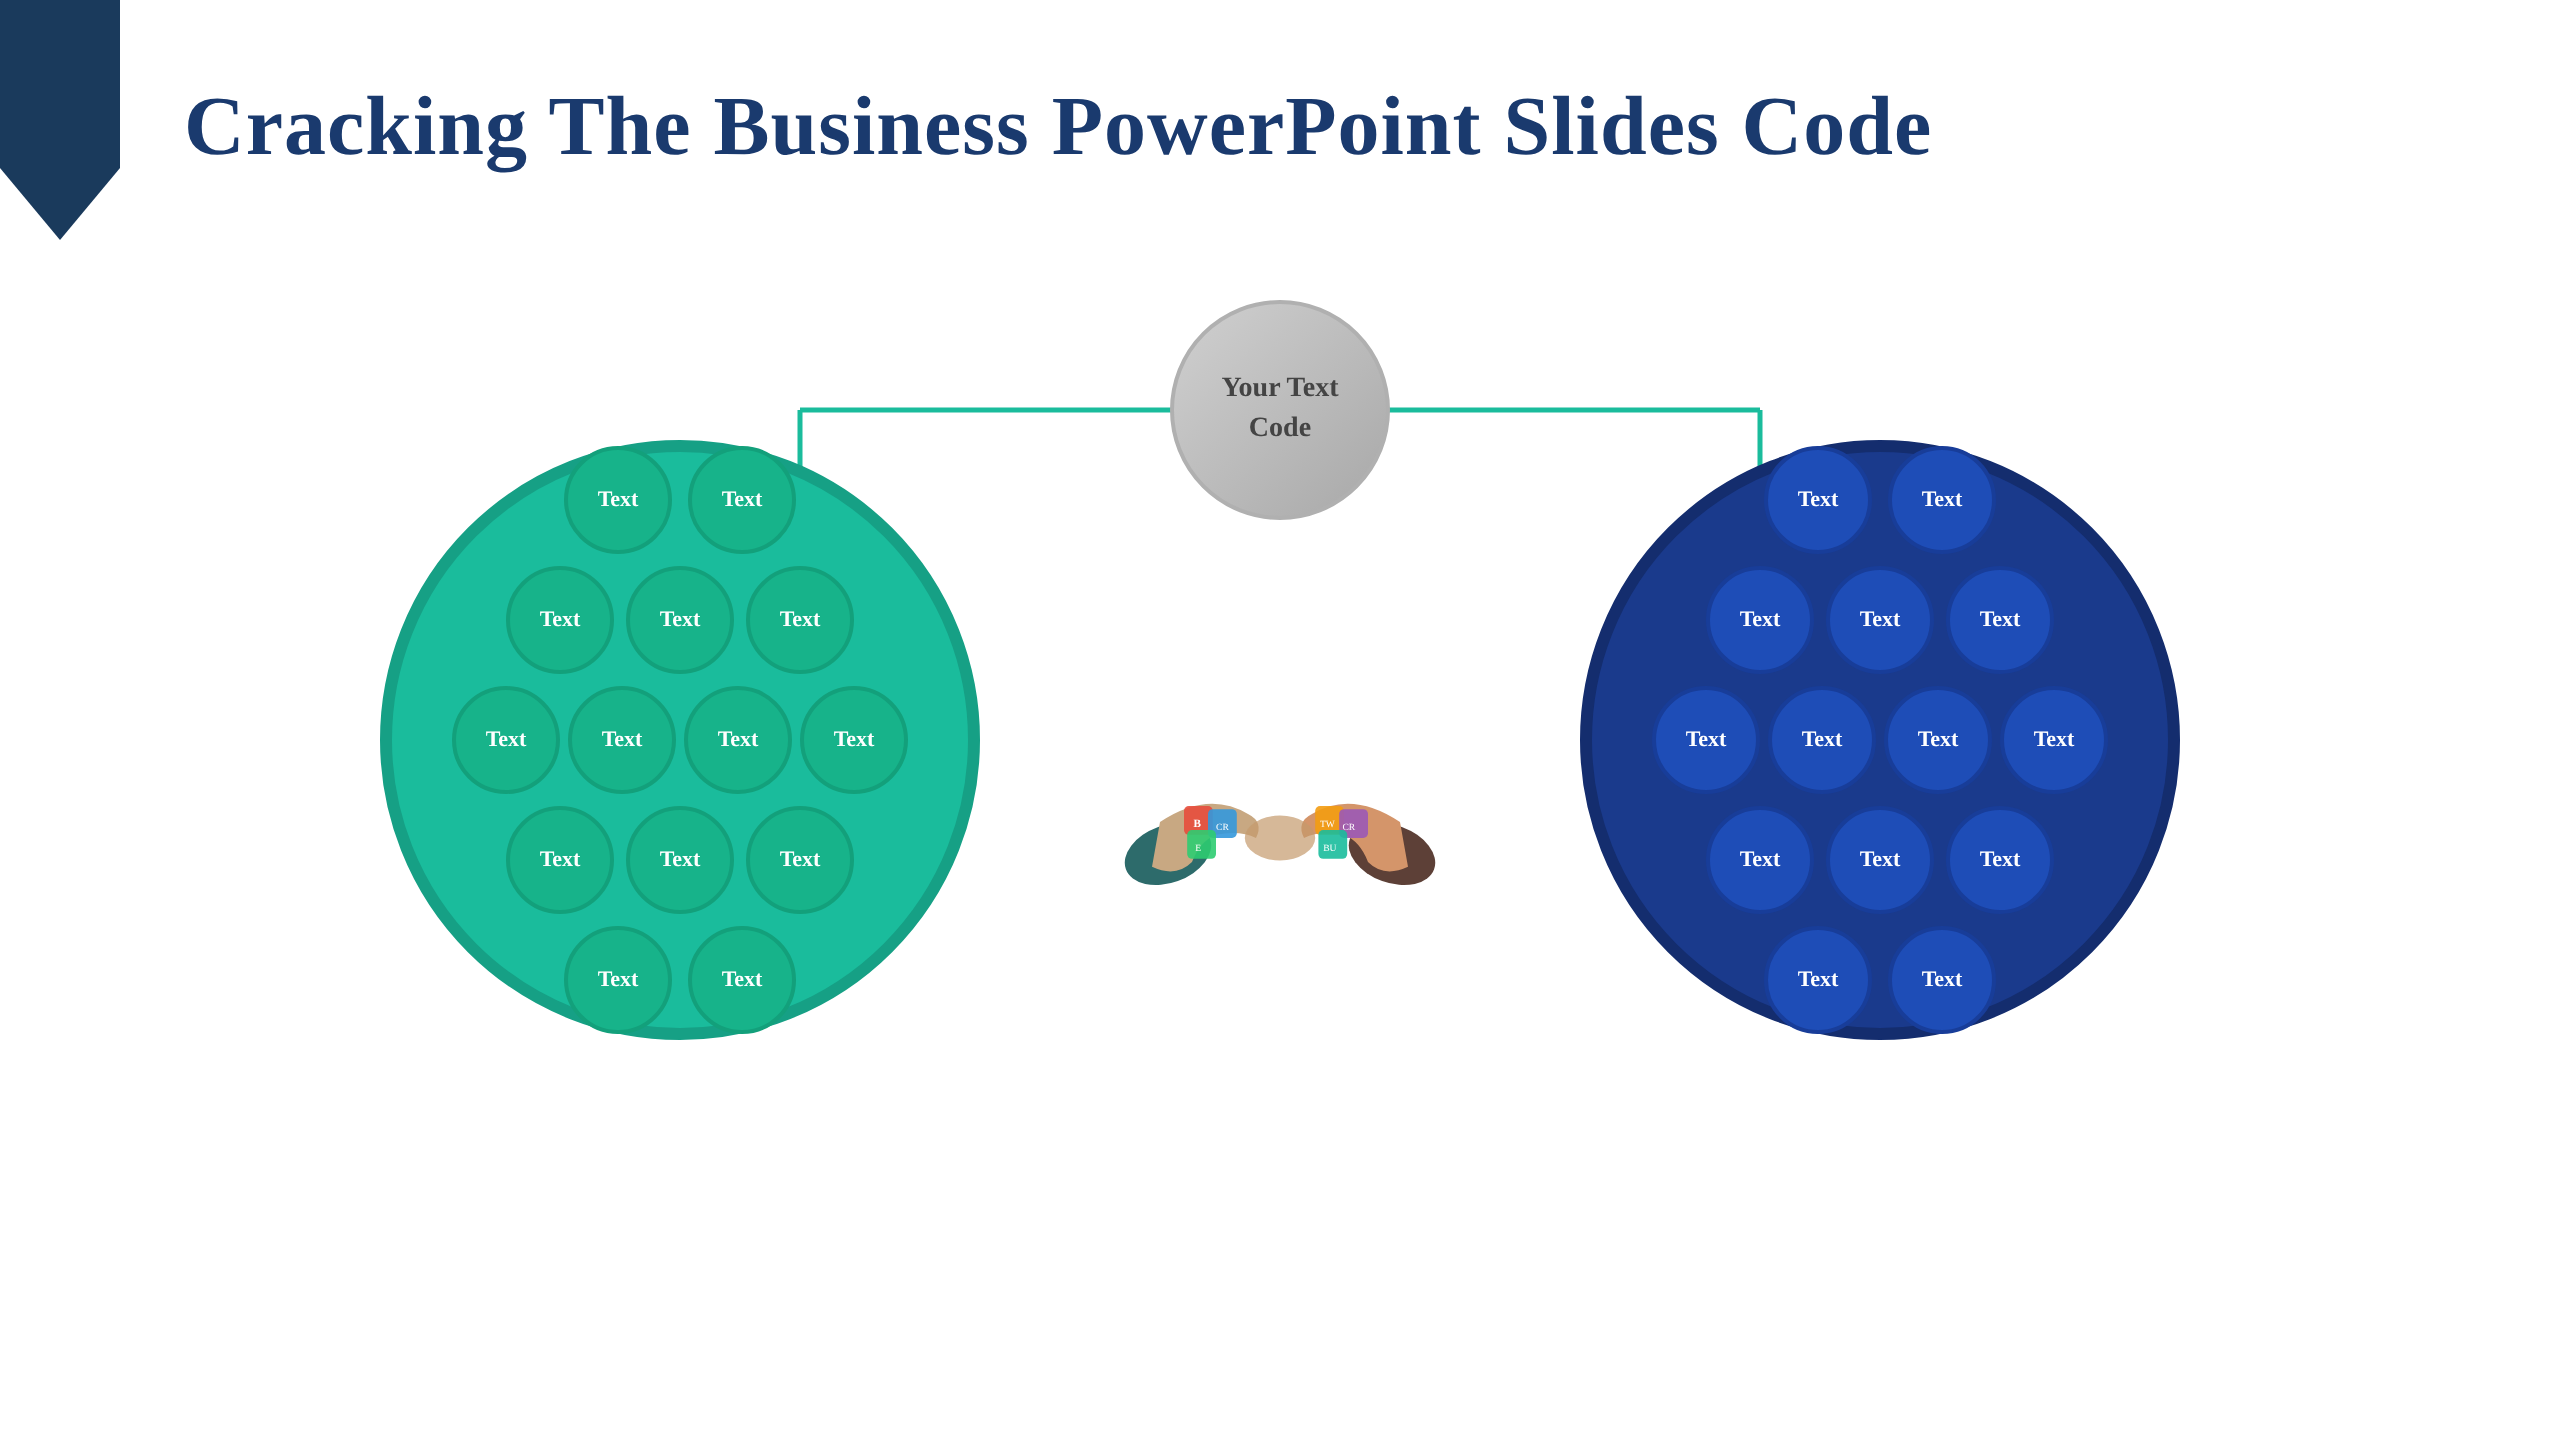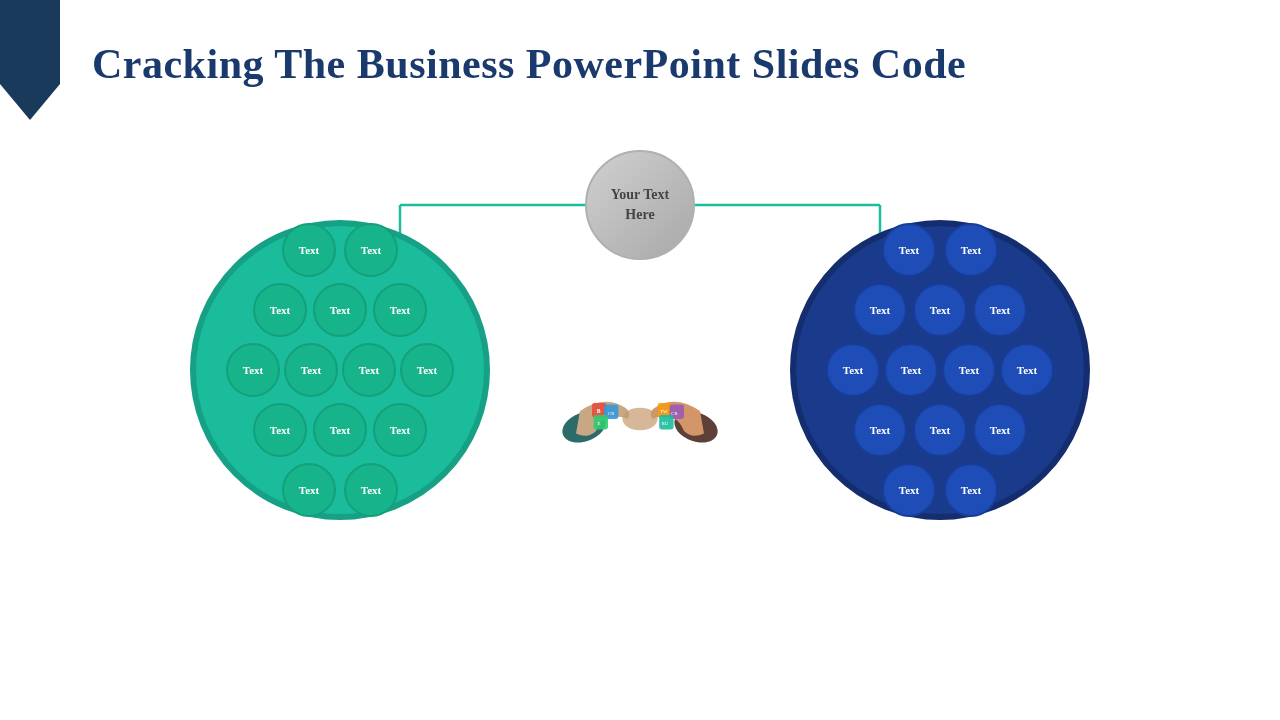--- a/index.html
+++ b/index.html
@@ -205,21 +205,21 @@
     <line x1="640" y1="75" x2="640" y2="75" stroke="#1abc9c" stroke-width="2.5"></line>
 
     <line x1="400" y1="75" x2="400" y2="190" stroke="#1abc9c" stroke-width="2.5"></line>
 
     <line x1="880" y1="75" x2="880" y2="190" stroke="#1abc9c" stroke-width="2.5"></line>
   </svg>
 
   <div class="top-circle">
     <div class="top-circle-text">
       <span>Your Text</span><br>
-      <span>Here</span>
+      <span>Code</span>
     </div>
   </div>
 
   <div class="left-big-circle">
     <div class="bubbles-container">
 
       <div class="bubbles-row">
         <div class="bubble bubble-green">Text</div>
         <div class="bubble bubble-green">Text</div>
       </div>

